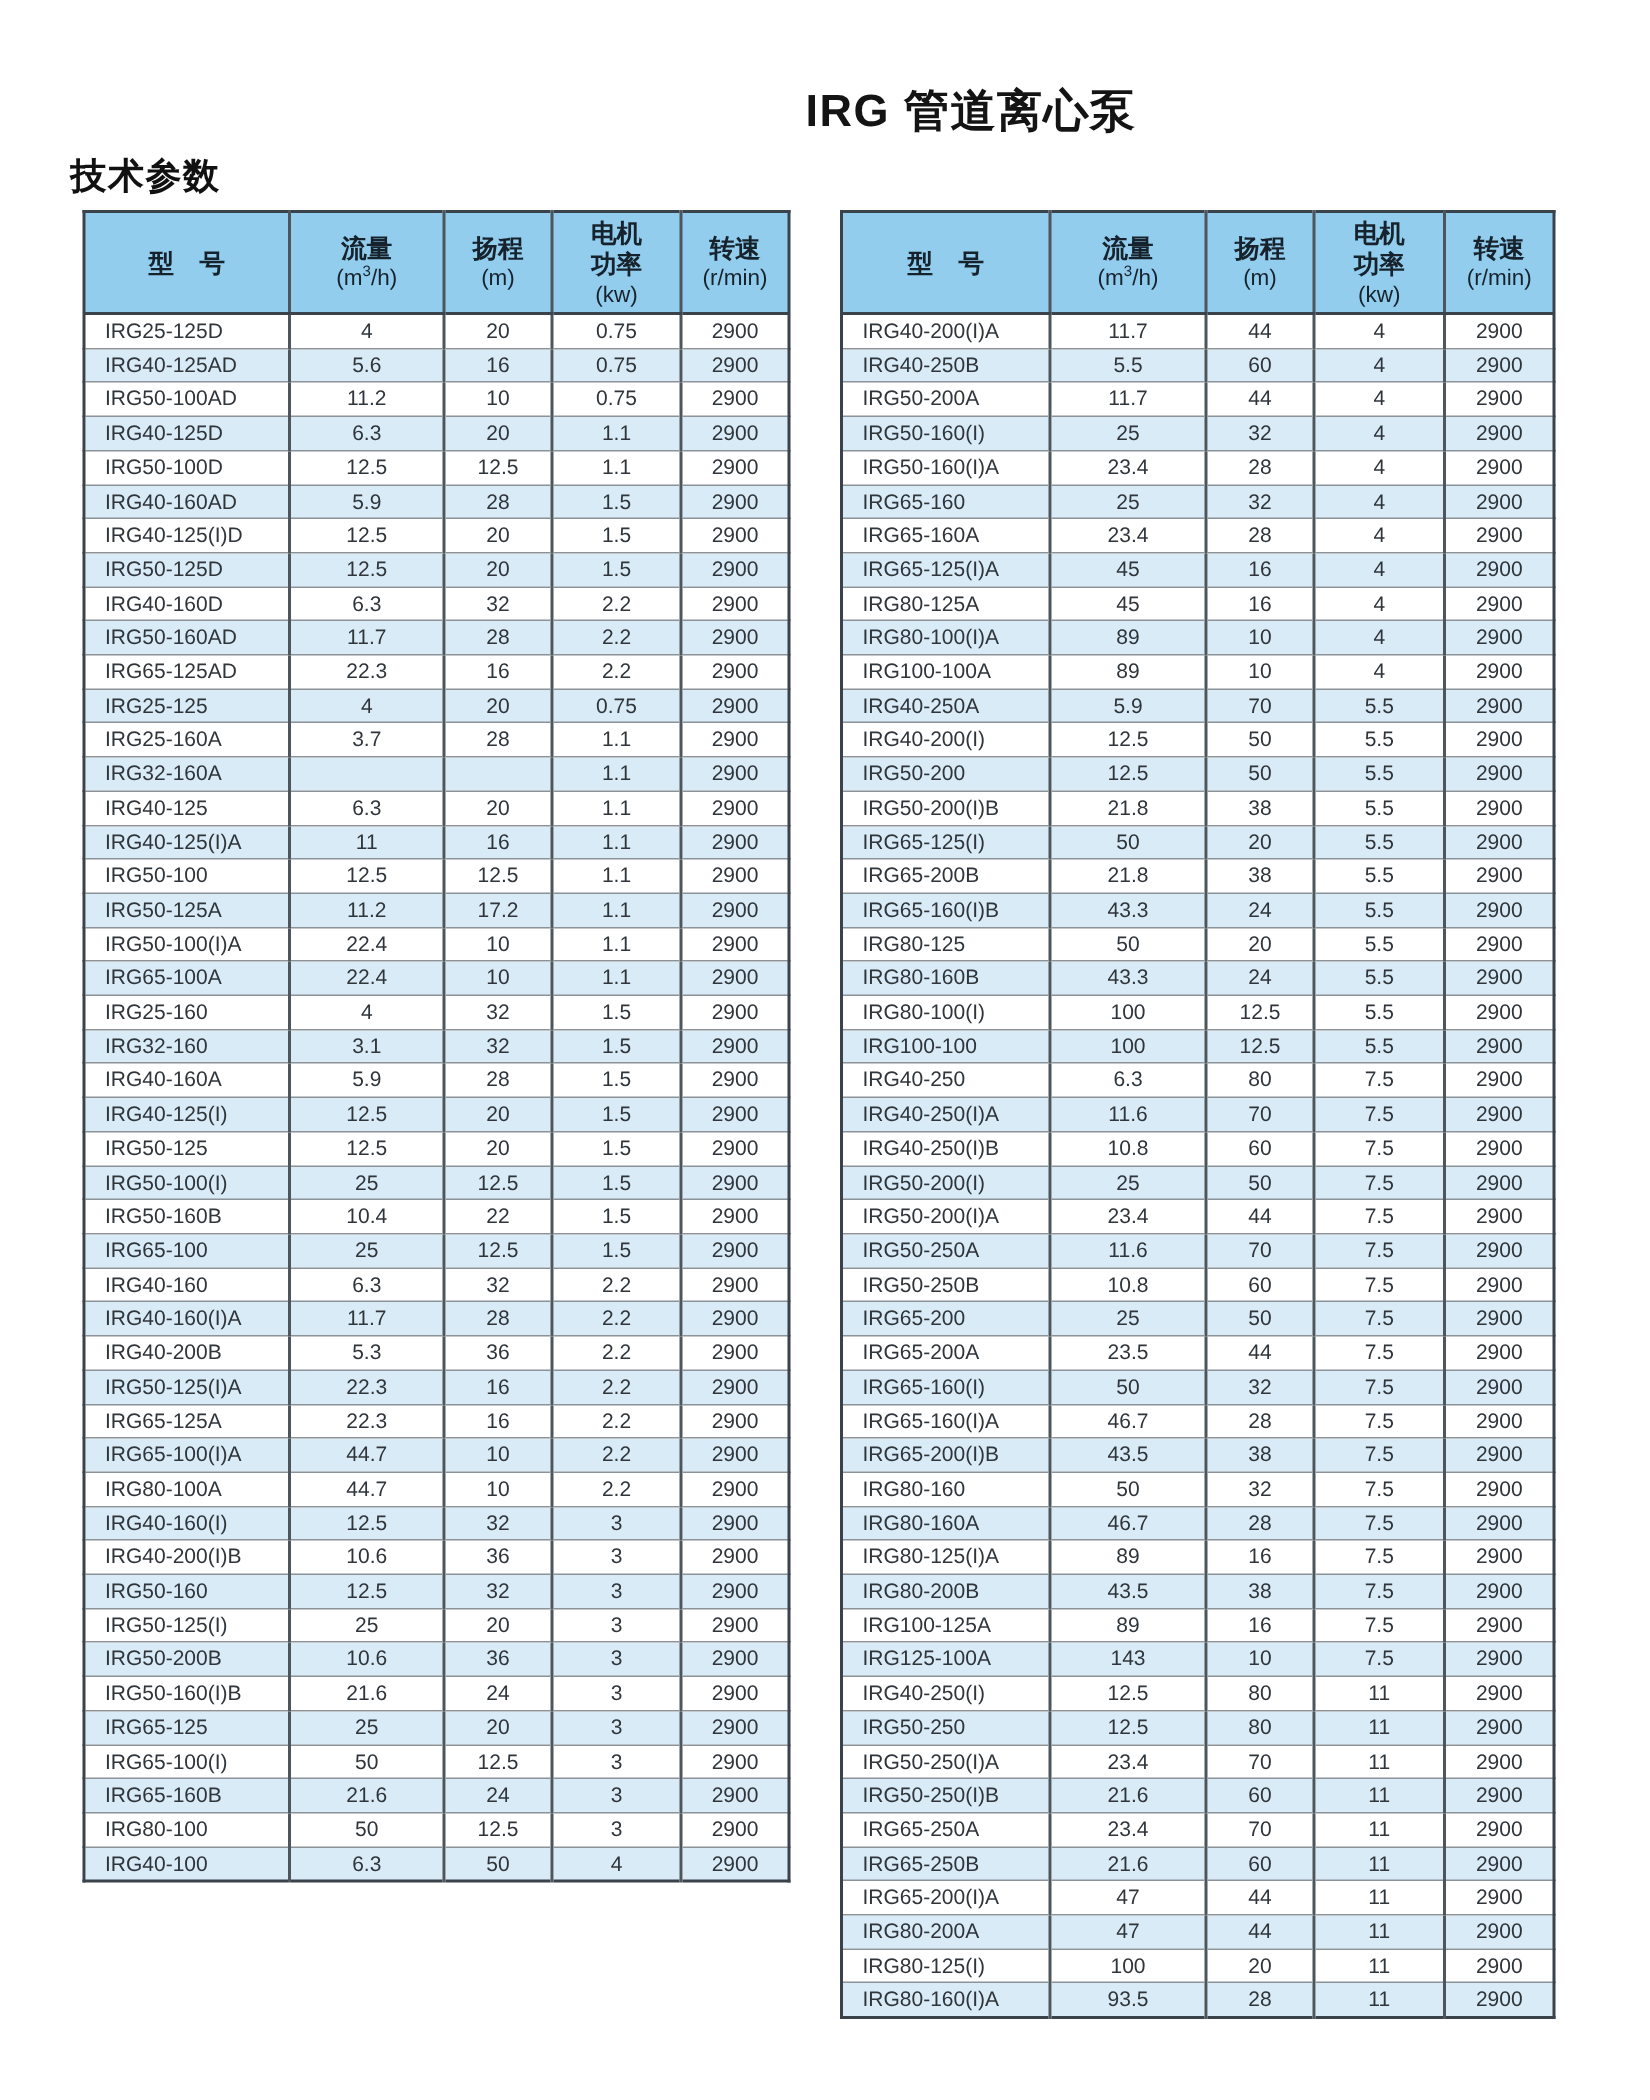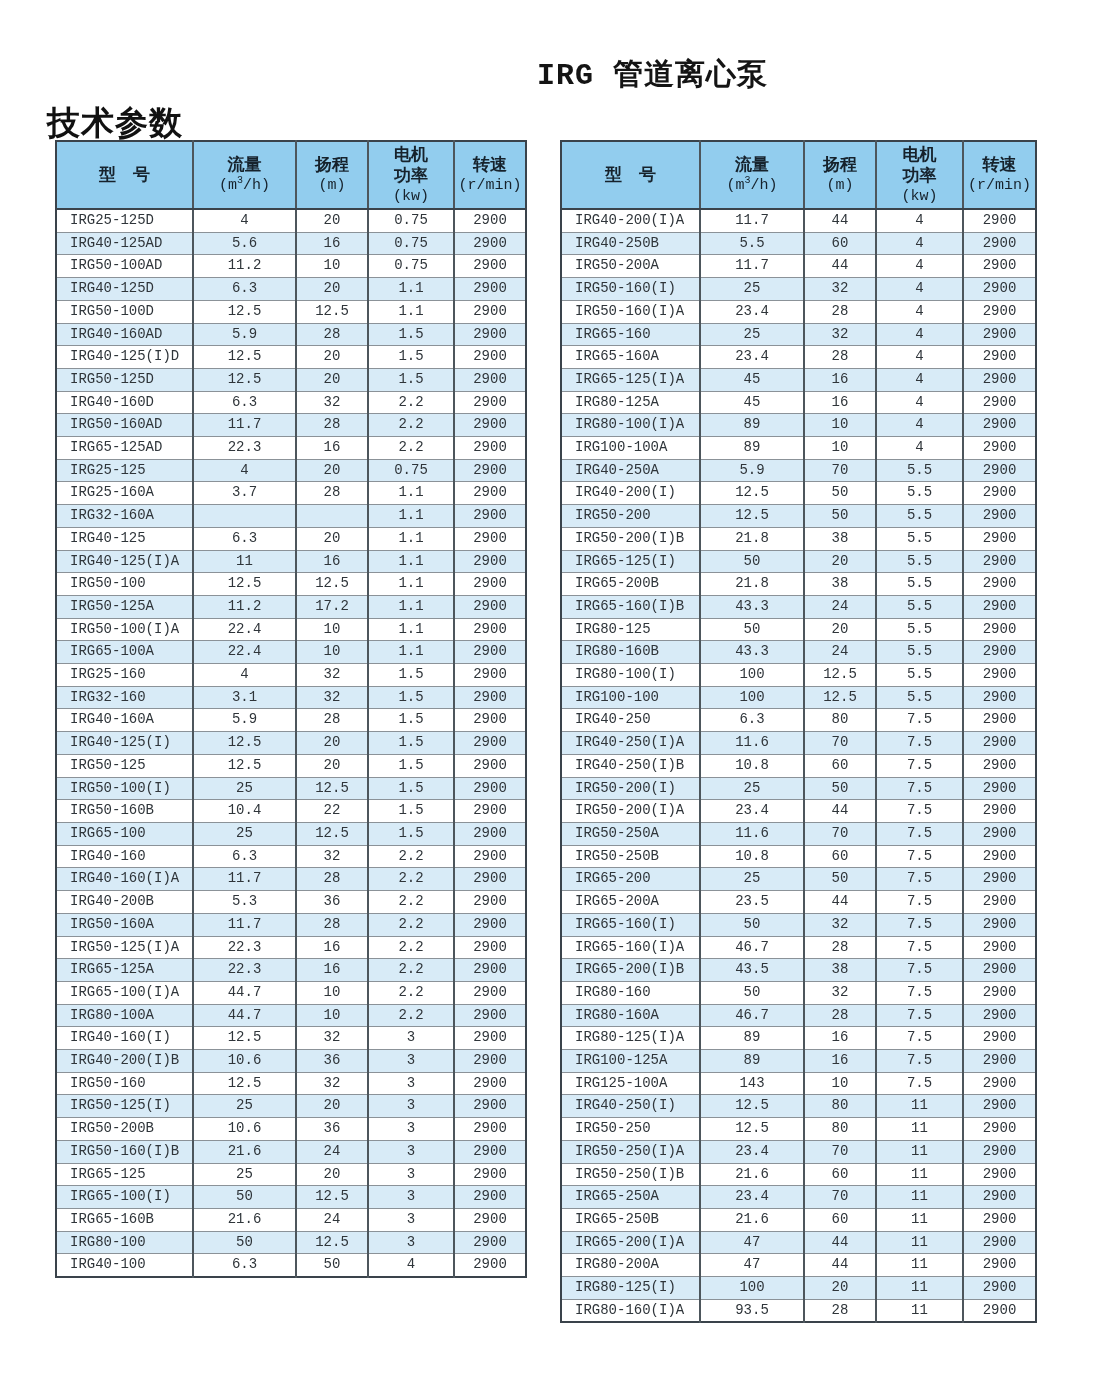--- a/index.html
+++ b/index.html
@@ -11,31 +11,31 @@
     --border-light:#8B9298;
     --text-dark:#2F353A;
     --text-header:#16222C;
   }
   *{box-sizing:border-box;}
   html,body{margin:0;padding:0;background:#fff;}
   .page{
     position:relative;
     width:1096px;height:1400px;
     background:var(--row-bg);
-    font-family:Liberation Mono, monospace;
+    font-family:Liberation Sans, sans-serif;
     overflow:hidden;
   }
   .doc-title{
     position:absolute;top:54px;left:537px;
     font-size:30px;font-weight:bold;color:#141414;
     letter-spacing:1px;white-space:nowrap;
   }
   .section-heading{
     position:absolute;top:101px;left:47px;
-    font-size:33px;font-weight:bold;color:#111;
+    font-size:24px;font-weight:bold;color:#111;
     letter-spacing:1px;
   }
   table.spec{
     position:absolute;top:140px;
     border-collapse:collapse;table-layout:fixed;
     border:2px solid var(--border-dark);
   }
   #left-table{left:55px;width:470px;}
   #right-table{left:560px;width:475px;}
   table.spec th{
@@ -317,27 +317,20 @@
           <td>2900</td>
         </tr>
         <tr>
           <td class="model">IRG40-200B</td>
           <td>5.3</td>
           <td>36</td>
           <td>2.2</td>
           <td>2900</td>
         </tr>
         <tr>
-          <td class="model">IRG50-160A</td>
-          <td>11.7</td>
-          <td>28</td>
-          <td>2.2</td>
-          <td>2900</td>
-        </tr>
-        <tr>
           <td class="model">IRG50-125(I)A</td>
           <td>22.3</td>
           <td>16</td>
           <td>2.2</td>
           <td>2900</td>
         </tr>
         <tr>
           <td class="model">IRG65-125A</td>
           <td>22.3</td>
           <td>16</td>
@@ -724,20 +717,27 @@
           <td>2900</td>
         </tr>
         <tr>
           <td class="model">IRG80-125(I)A</td>
           <td>89</td>
           <td>16</td>
           <td>7.5</td>
           <td>2900</td>
         </tr>
         <tr>
+          <td class="model">IRG80-200B</td>
+          <td>43.5</td>
+          <td>38</td>
+          <td>7.5</td>
+          <td>2900</td>
+        </tr>
+        <tr>
           <td class="model">IRG100-125A</td>
           <td>89</td>
           <td>16</td>
           <td>7.5</td>
           <td>2900</td>
         </tr>
         <tr>
           <td class="model">IRG125-100A</td>
           <td>143</td>
           <td>10</td>

